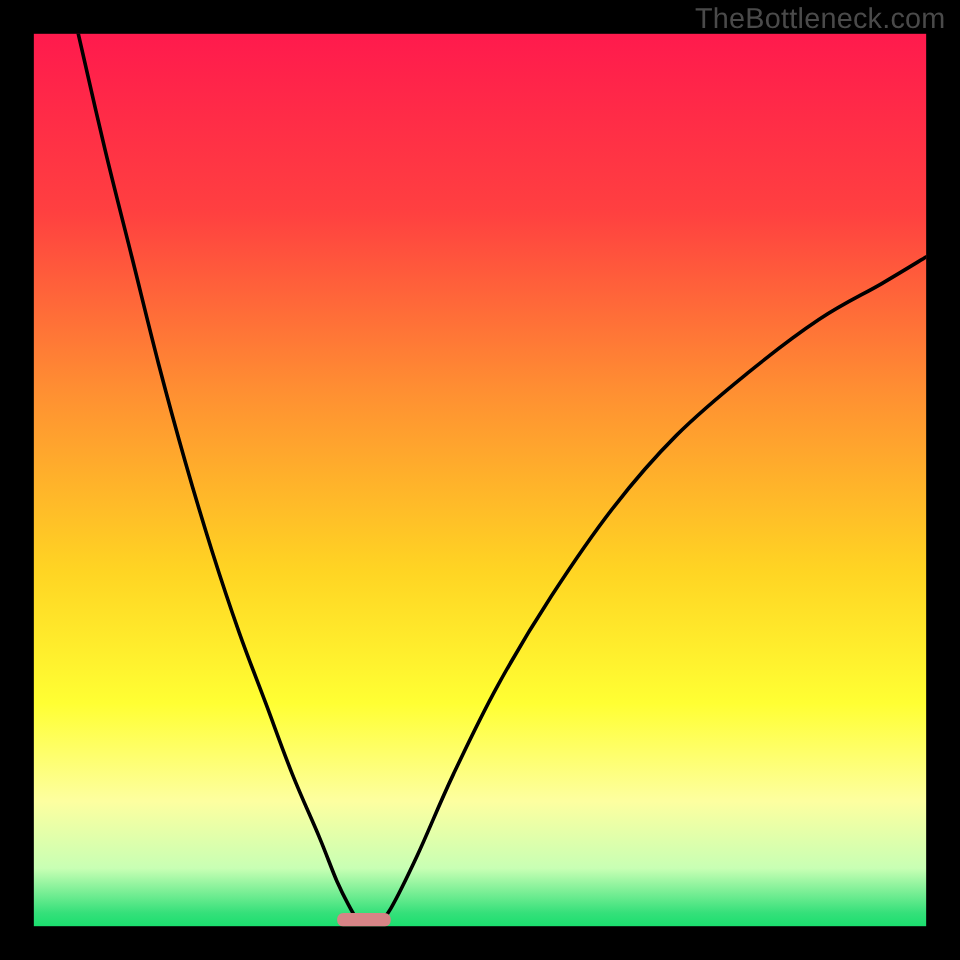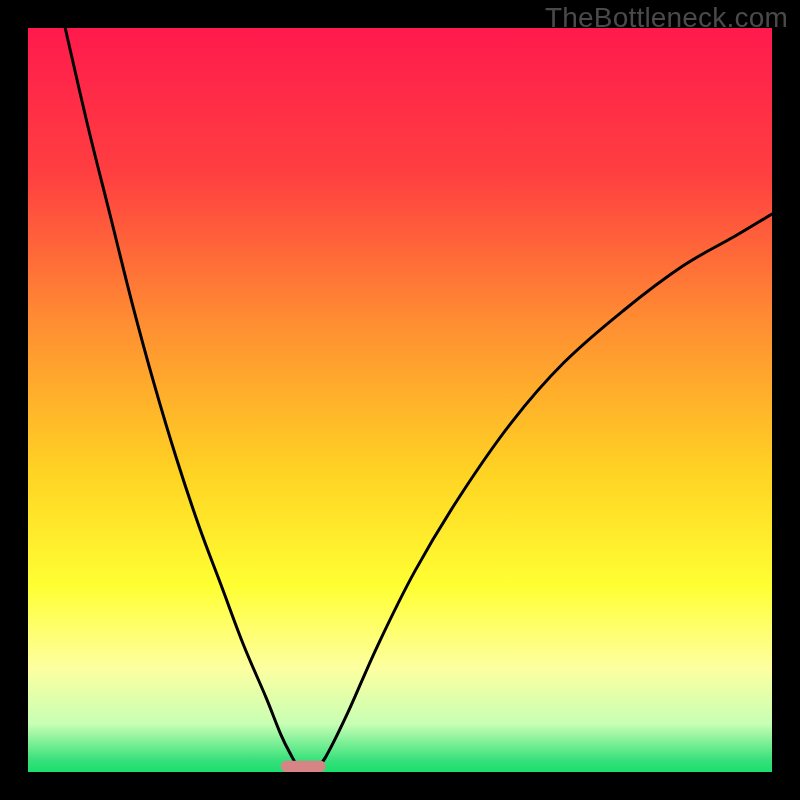--- a/index.html
+++ b/index.html
@@ -22,21 +22,21 @@
     left: 28px;
     top: 28px;
     width: 744px;
     height: 744px;
   }
   .watermark {
     position: absolute;
     top: 2px;
     right: 12px;
     color: #4a4a4a;
-    font-size: 28px;
+    font-size: 24px;
     font-weight: 500;
     letter-spacing: 0.2px;
     user-select: none;
   }
   svg {
     display: block;
   }
 </style>
 </head>
 <body>

